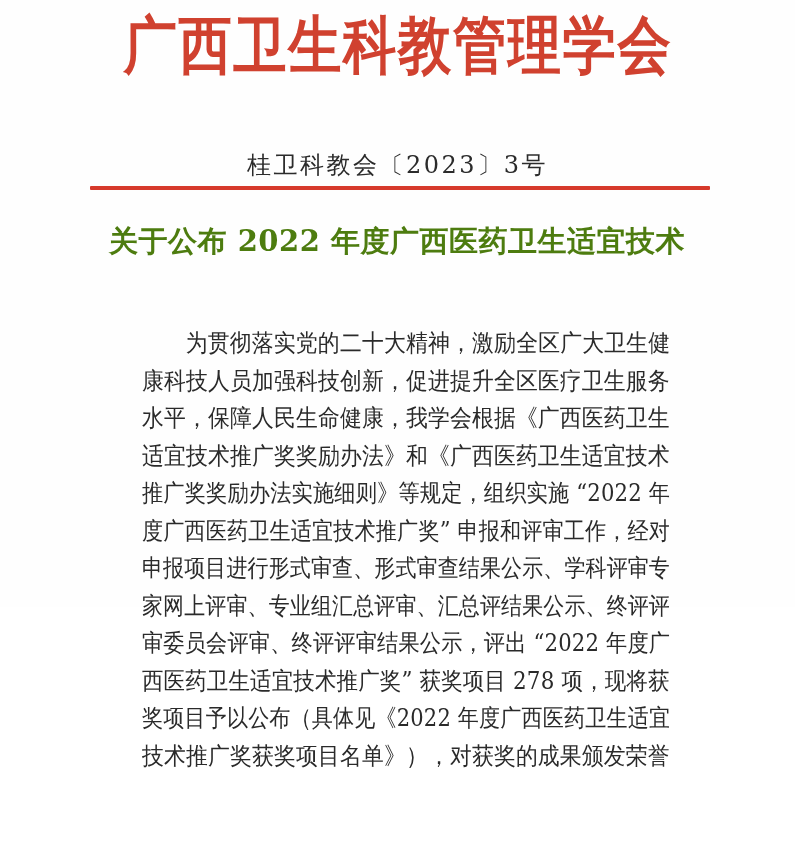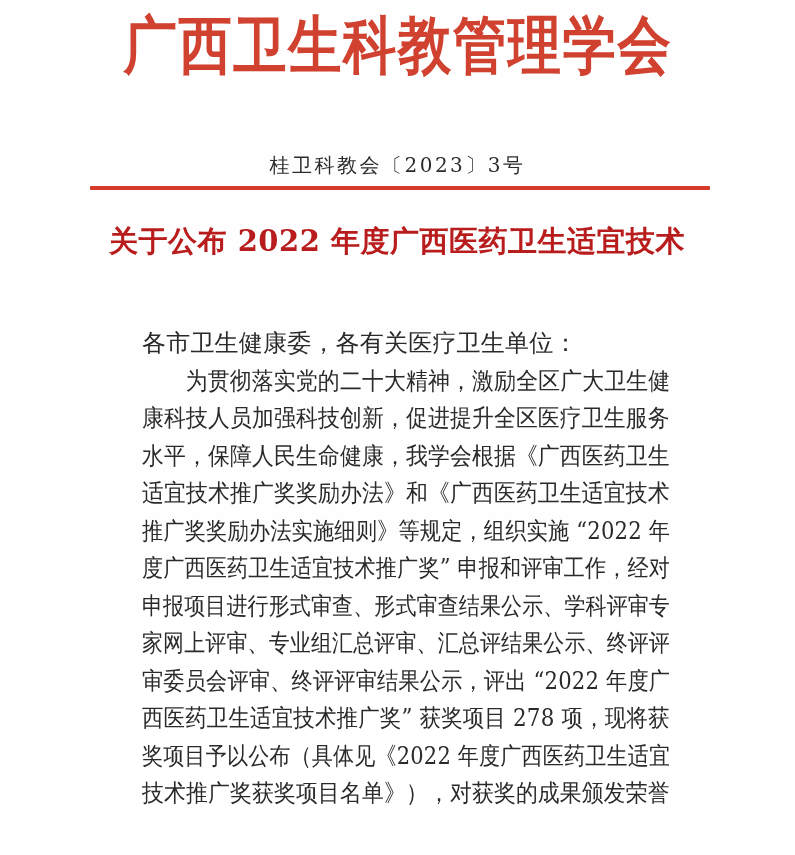--- a/index.html
+++ b/index.html
@@ -44,21 +44,21 @@
   }
 
   
   .doc-number {
     position: absolute;
     left: 0;
     top: 151px;
     width: 795px;
     text-align: center;
     font-family: "DejaVu Serif", "Liberation Serif", serif;
-    font-size: 20px;
+    font-size: 24px;
     line-height: 28px;
     letter-spacing: 2.5px;
     color: #2b2b2b;
     white-space: nowrap;
   }
 
   
   .red-rule {
     position: absolute;
     left: 90px;
@@ -74,21 +74,21 @@
     position: absolute;
     left: 97px;
     top: 221px;
     width: 600px;
     text-align: center;
     font-family: "DejaVu Serif", "Liberation Serif", serif;
     font-weight: 700;
     font-size: 29px;
     line-height: 41px;
     letter-spacing: 0.5px;
-    color: #b91c1c;
+    color: #4d7c0f;
   }
   .doc-title .title-line {
     display: block;
     white-space: nowrap;
   }
 
   
   .body-block {
     position: absolute;
     left: 142px;
@@ -119,21 +119,20 @@
   <div class="doc-number">桂卫科教会〔2023〕3号</div>
 
   <div class="red-rule"></div>
 
   <div class="doc-title">
     <span class="title-line">关于公布 2022 年度广西医药卫生适宜技术</span>
   </div>
 
   <div class="body-block">
 
-    <div class="body-line">各市卫生健康委，各有关医疗卫生单位：</div>
 
     <div class="body-line indent" style="display: inline-block; transform-origin: left top; transform: scaleX(0.9103);">为贯彻落实党的二十大精神，激励全区广大卫生健</div>
     <div class="body-line" style="display: inline-block; transform-origin: left top; transform: scaleX(0.9088);">康科技人员加强科技创新，促进提升全区医疗卫生服务</div>
     <div class="body-line" style="display: inline-block; transform-origin: left top; transform: scaleX(0.9088);">水平，保障人民生命健康，我学会根据《广西医药卫生</div>
     <div class="body-line" style="display: inline-block; transform-origin: left top; transform: scaleX(0.9088);">适宜技术推广奖奖励办法》和《广西医药卫生适宜技术</div>
     <div class="body-line" style="display: inline-block; transform-origin: left top; transform: scaleX(0.8829);">推广奖奖励办法实施细则》等规定，组织实施 “2022 年</div>
     <div class="body-line" style="display: inline-block; transform-origin: left top; transform: scaleX(0.8785);">度广西医药卫生适宜技术推广奖” 申报和评审工作，经对</div>
     <div class="body-line" style="display: inline-block; transform-origin: left top; transform: scaleX(0.8727);">申报项目进行形式审查、形式审查结果公示、学科评审专</div>
     <div class="body-line" style="display: inline-block; transform-origin: left top; transform: scaleX(0.8727);">家网上评审、专业组汇总评审、汇总评结果公示、终评评</div>
     <div class="body-line" style="display: inline-block; transform-origin: left top; transform: scaleX(0.8829);">审委员会评审、终评评审结果公示，评出 “2022 年度广</div>

